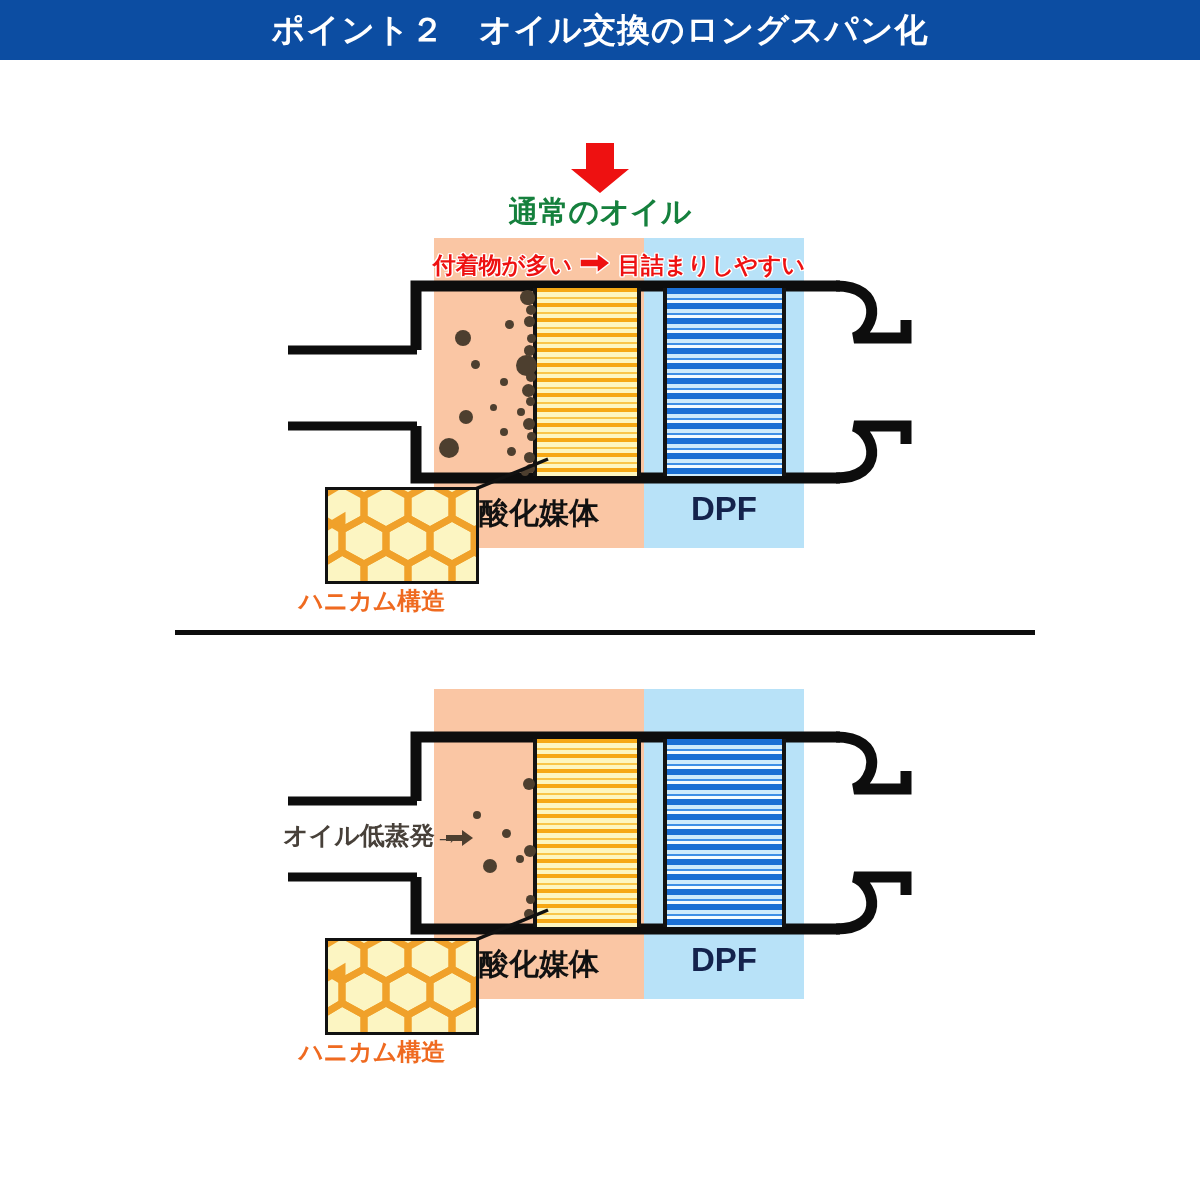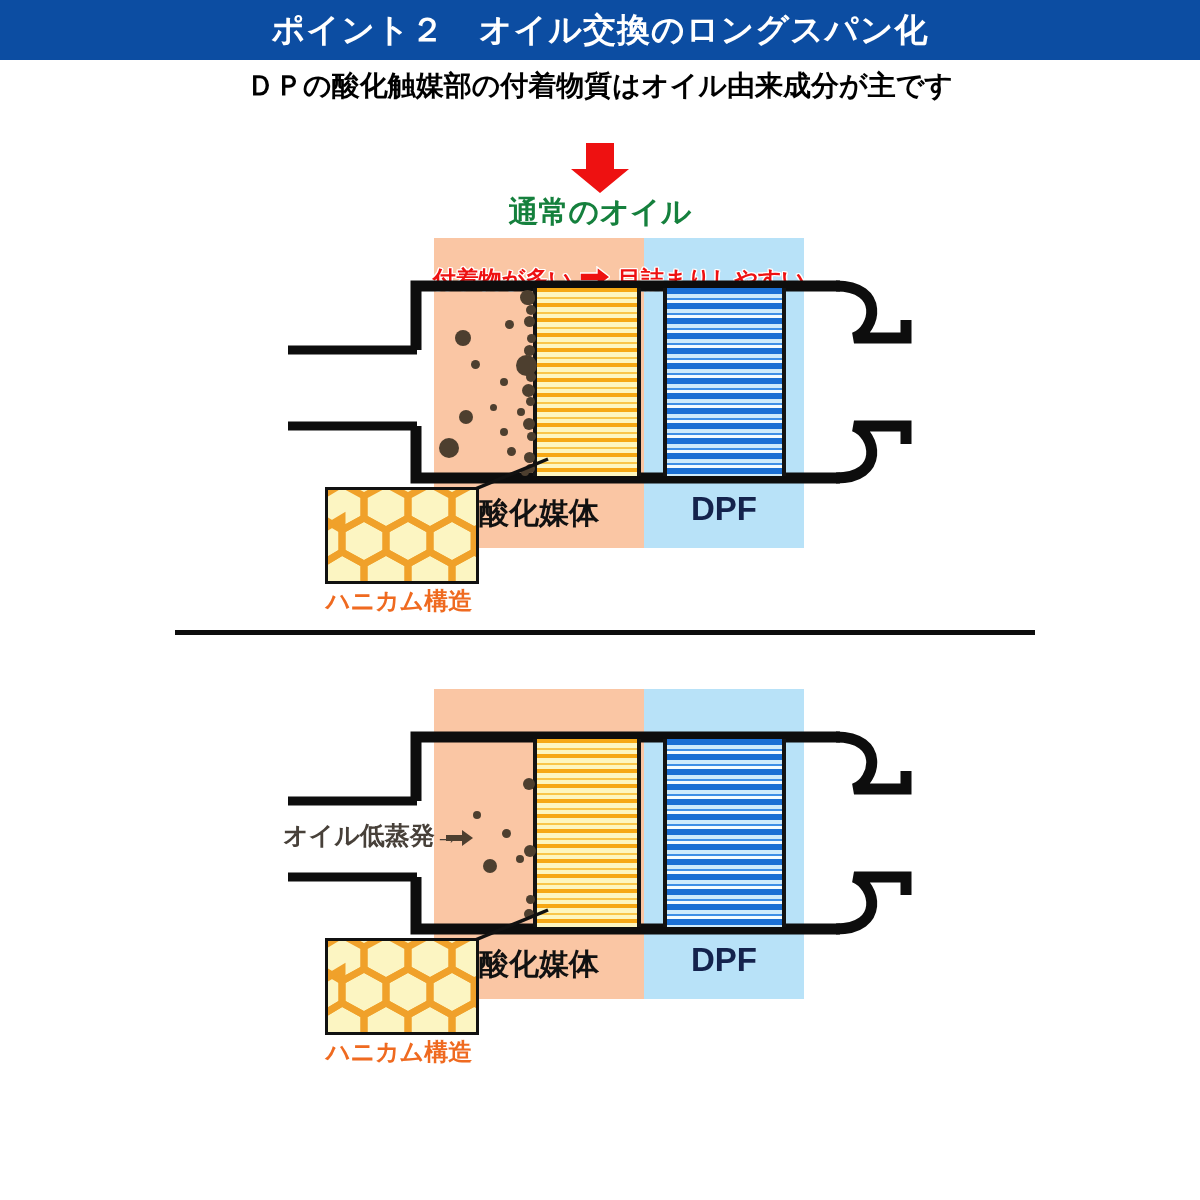--- a/index.html
+++ b/index.html
@@ -86,21 +86,21 @@
     font-size:30px;font-weight:bold;color:#111;white-space:pre;
   }
   .zone-label.dpf{color:#14234d;font-size:33px;}
 
   
   .honeycomb-box{
     position:absolute;border:3px solid #111;background:#fcf5c2;
     overflow:hidden;
   }
   .honey-label{
-    position:absolute;text-align:center;width:200px;
+    position:absolute;width:200px;
     font-size:24px;font-weight:bold;color:#ef6a20;white-space:pre;
   }
   .lead-line{position:absolute;}
 
   
   .side-label{
     position:absolute;font-size:25px;font-weight:bold;color:#474039;
     white-space:pre;
   }
 
@@ -116,38 +116,37 @@
 </head>
 <body>
 
 <div id="page">
 
   <div class="header-bar">
     <div class="header-title">ポイント２　オイル交換のロングスパン化</div>
   </div>
 
   <div class="intro">
-    <div class="intro-line">ＤＰの酸化触媒部の付着物質はオイル由来成分が主です</div>
   </div>
 
   <div class="down-arrow">
     <svg width="62" height="50" viewBox="0 0 62 50">
       <polygon points="17,0 45,0 45,26 60,26 31,50 2,26 17,26" fill="#ee1111"></polygon>
     </svg>
   </div>
 
   <div class="section-title" id="title-normal">通常のオイル</div>
 
   <div class="diagram" style="top:0;">
 
     <div class="band-orange" style="left:434px;top:238px;width:210px;height:310px;"></div>
 
     <div class="band-blue" style="left:644px;top:238px;width:160px;height:310px;"></div>
 
-    <div class="cap-row" style="left:434px;top:262px;width:370px;height:34px;">
+    <div class="cap-row" style="left:434px;top:248px;width:370px;height:34px;">
       <span class="cap-text">付着物が多い</span>
       <span class="cap-arrow">
         <svg width="30" height="22" viewBox="0 0 30 22">
           <polygon points="0,7 17,7 17,1 30,11 17,21 17,15 0,15" fill="#ee1111" stroke="#ffffff" stroke-width="1.4"></polygon>
         </svg>
       </span>
       <span class="cap-text">目詰まりしやすい</span>
     </div>
 
     <div class="muffler" style="left:280px;top:278px;width:640px;height:208px;">

